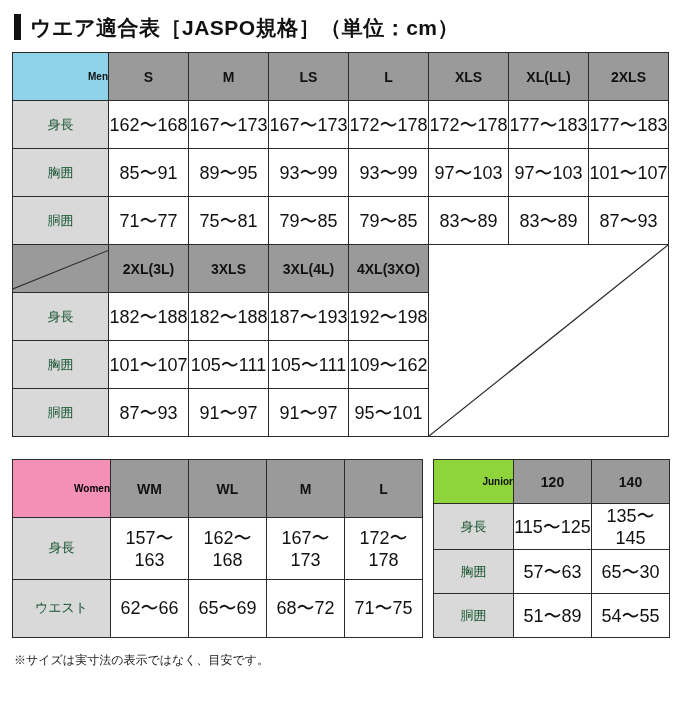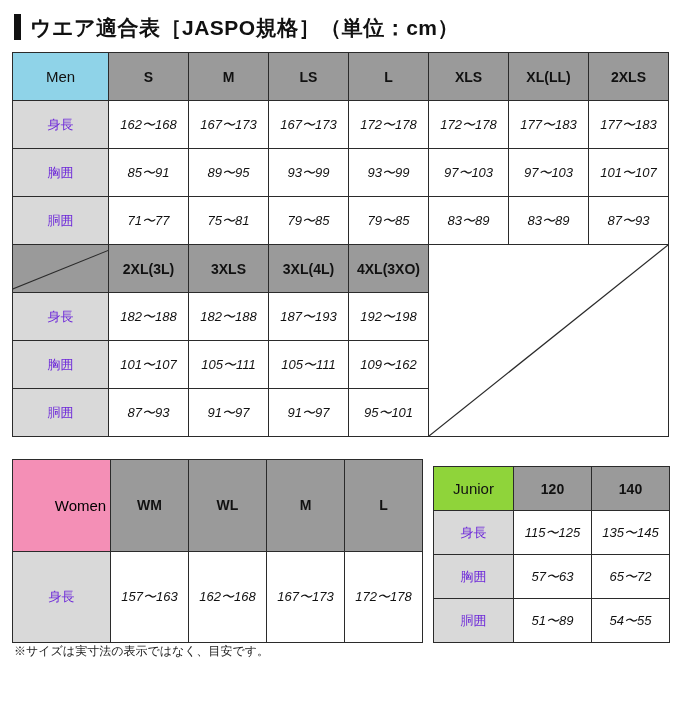--- a/index.html
+++ b/index.html
@@ -52,42 +52,42 @@
     border: 1px solid #2b2b2b;
     font-size: 13px;
     font-weight: normal;
     text-align: center;
     vertical-align: middle;
     padding: 0;
     height: 48px;
     box-sizing: border-box;
   }
   .hdr-label {
-    font-weight: normal;
-    font-size: 15px;
+    font-weight: bold;
+    font-size: 10px;
+    text-align: right;
   }
   .hdr-men {
     background: #8fd3e8;
     color: #111111;
   }
   .hdr-size {
     background: #9a9a9a;
     color: #111111;
     font-weight: bold;
     font-size: 14px;
   }
   .rowlabel {
     background: #d9d9d9;
-    color: #6d28d9;
+    color: #14532d;
     font-size: 13px;
   }
   .val {
     background: #ffffff;
-    font-size: 13px;
-    font-style: italic;
+    font-size: 18px;
   }
   .diag {
     background: #9a9a9a;
     position: relative;
     overflow: hidden;
   }
   .diag .slash {
     position: absolute;
     left: -10%;
     top: 50%;
@@ -131,32 +131,31 @@
   #women-table col.c0 { width: 98px; }
   #women-table col.cx { width: 78px; }
   .hdr-women {
     background: #f48fb6;
     color: #000000;
     padding-left: 38px;
   }
 
   #junior-table {
     width: 236px;
-    margin-top: 7px;
   }
   #junior-table col.c0 { width: 80px; }
   #junior-table col.cx { width: 78px; }
   .hdr-junior {
     background: #8fd43a;
     color: #111111;
   }
   .bottom td, .bottom th { height: 44px; }
 
   .note {
-    margin-top: 0;
+    margin-top: 14px;
     margin-left: 2px;
     font-size: 12px;
     color: #222222;
   }
 </style>
 </head>
 <body>
 
 <div class="page">
 
@@ -280,20 +279,27 @@
           <td class="hdr-size">M</td>
           <td class="hdr-size">L</td>
         </tr>
         <tr>
           <td class="rowlabel">身長</td>
           <td class="val">157〜163</td>
           <td class="val">162〜168</td>
           <td class="val">167〜173</td>
           <td class="val">172〜178</td>
         </tr>
+        <tr>
+          <td class="rowlabel">ウエスト</td>
+          <td class="val">62〜66</td>
+          <td class="val">65〜69</td>
+          <td class="val">68〜72</td>
+          <td class="val">71〜75</td>
+        </tr>
       </tbody>
     </table>
 
     <table id="junior-table">
       <colgroup>
         <col class="c0">
           <col class="cx">
           <col class="cx">
       </colgroup>
       <tbody>
@@ -303,21 +309,21 @@
           <td class="hdr-size">140</td>
         </tr>
         <tr>
           <td class="rowlabel">身長</td>
           <td class="val">115〜125</td>
           <td class="val">135〜145</td>
         </tr>
         <tr>
           <td class="rowlabel">胸囲</td>
           <td class="val">57〜63</td>
-          <td class="val">65〜72</td>
+          <td class="val">65〜30</td>
         </tr>
         <tr>
           <td class="rowlabel">胴囲</td>
           <td class="val">51〜89</td>
           <td class="val">54〜55</td>
         </tr>
       </tbody>
     </table>
 
   </div>

